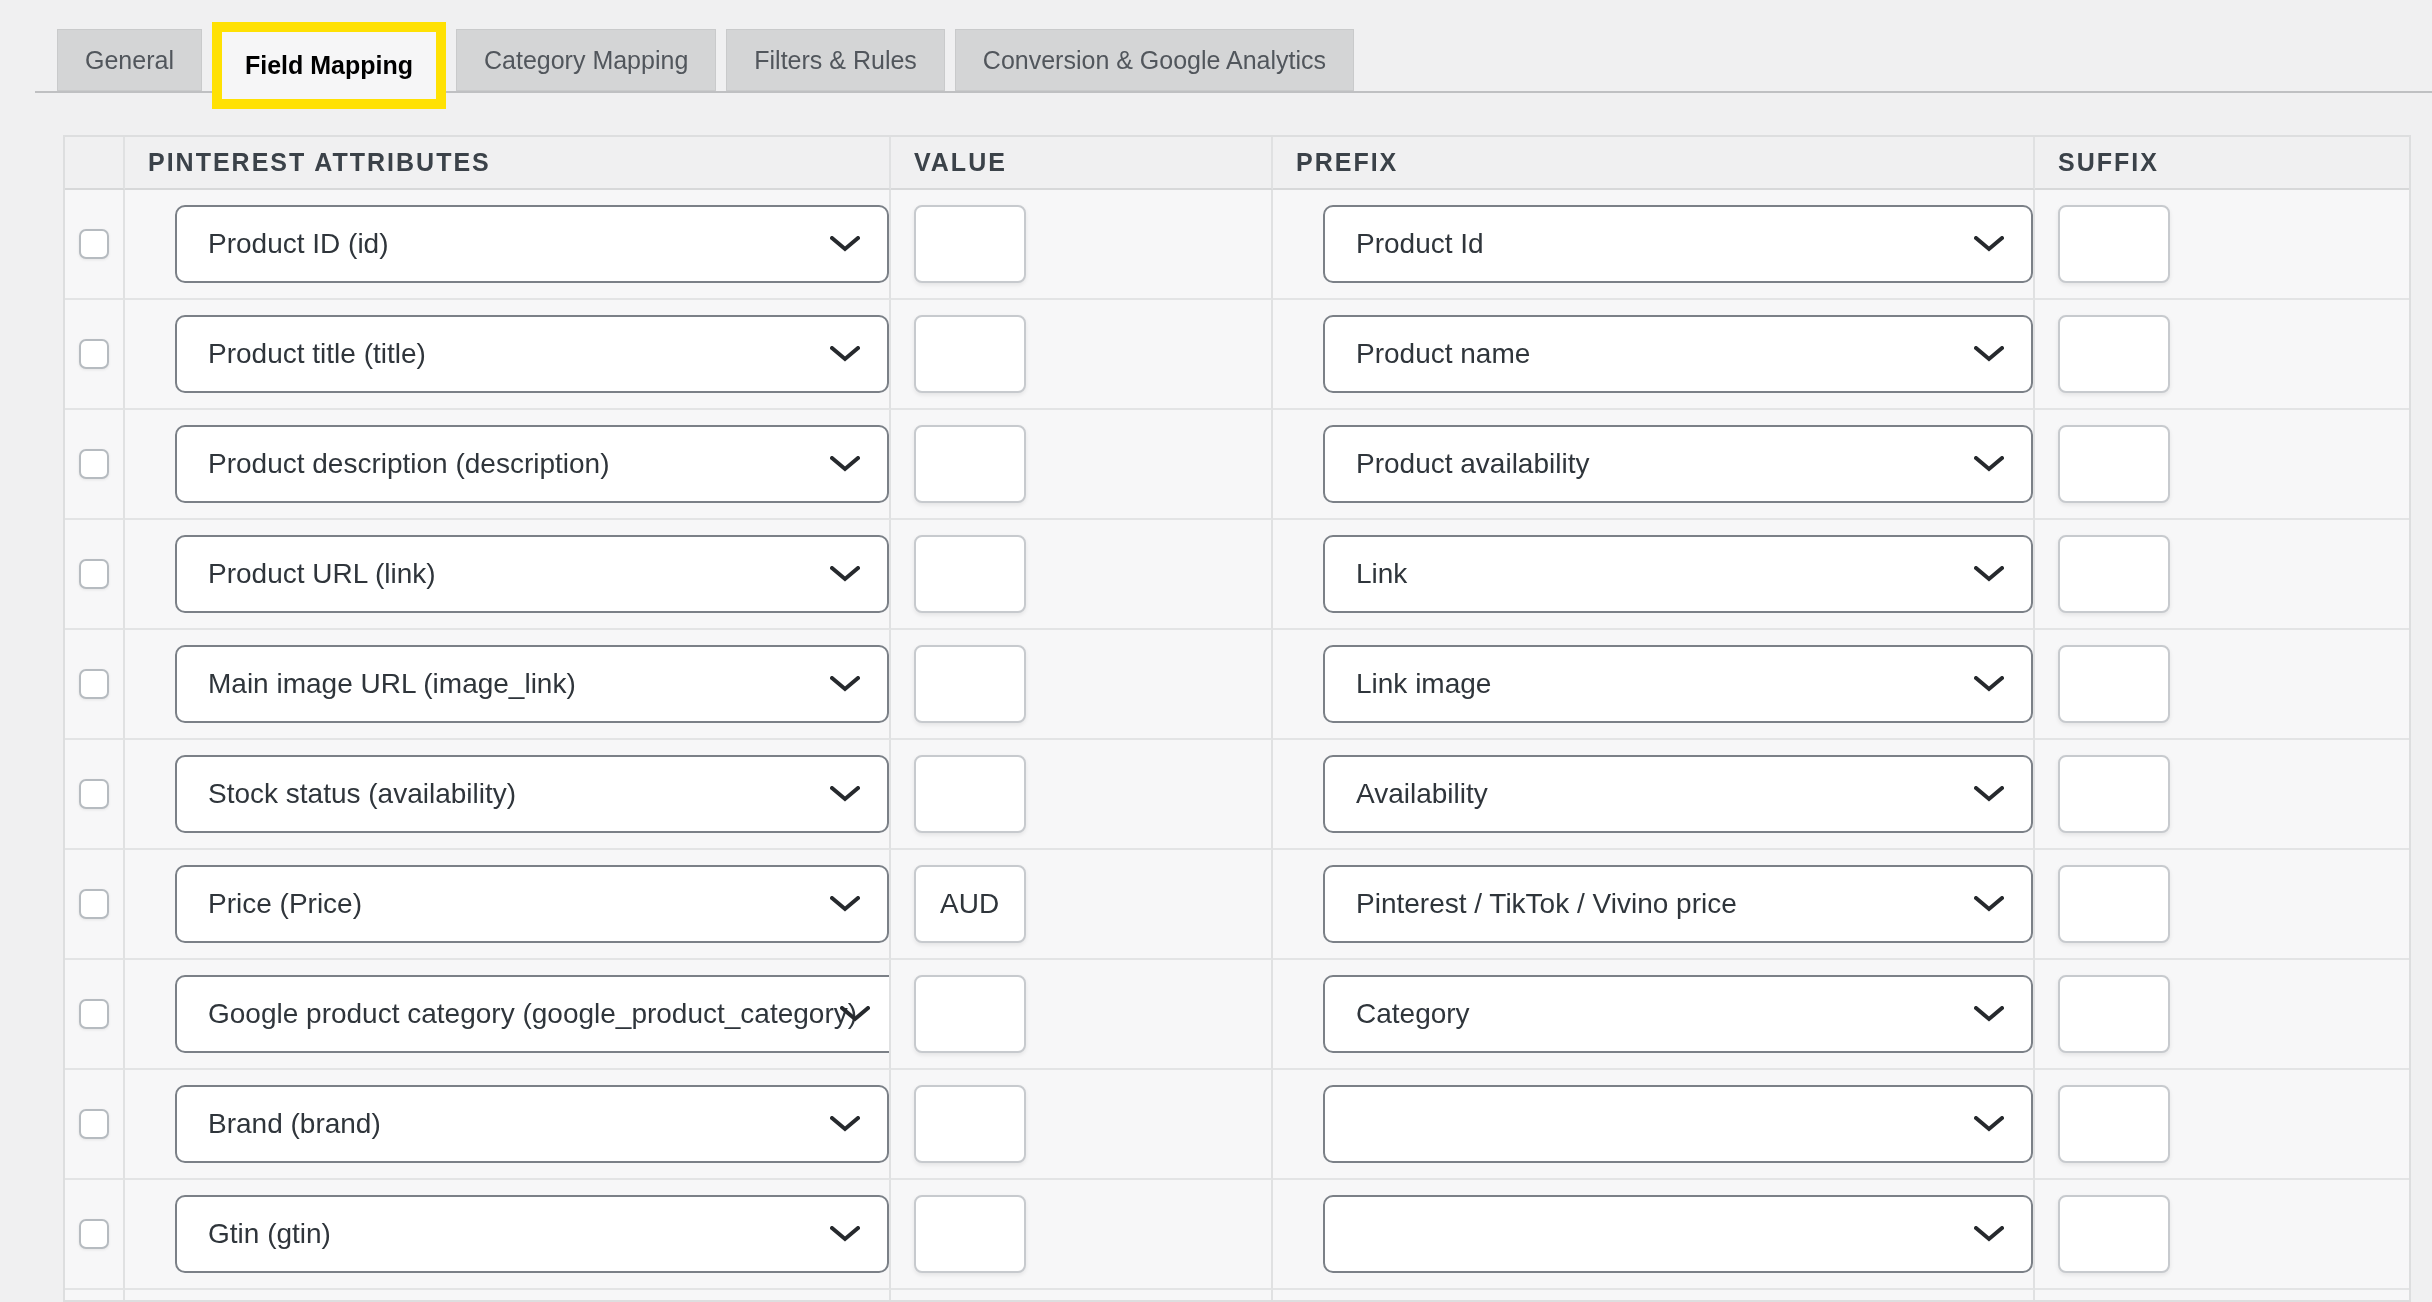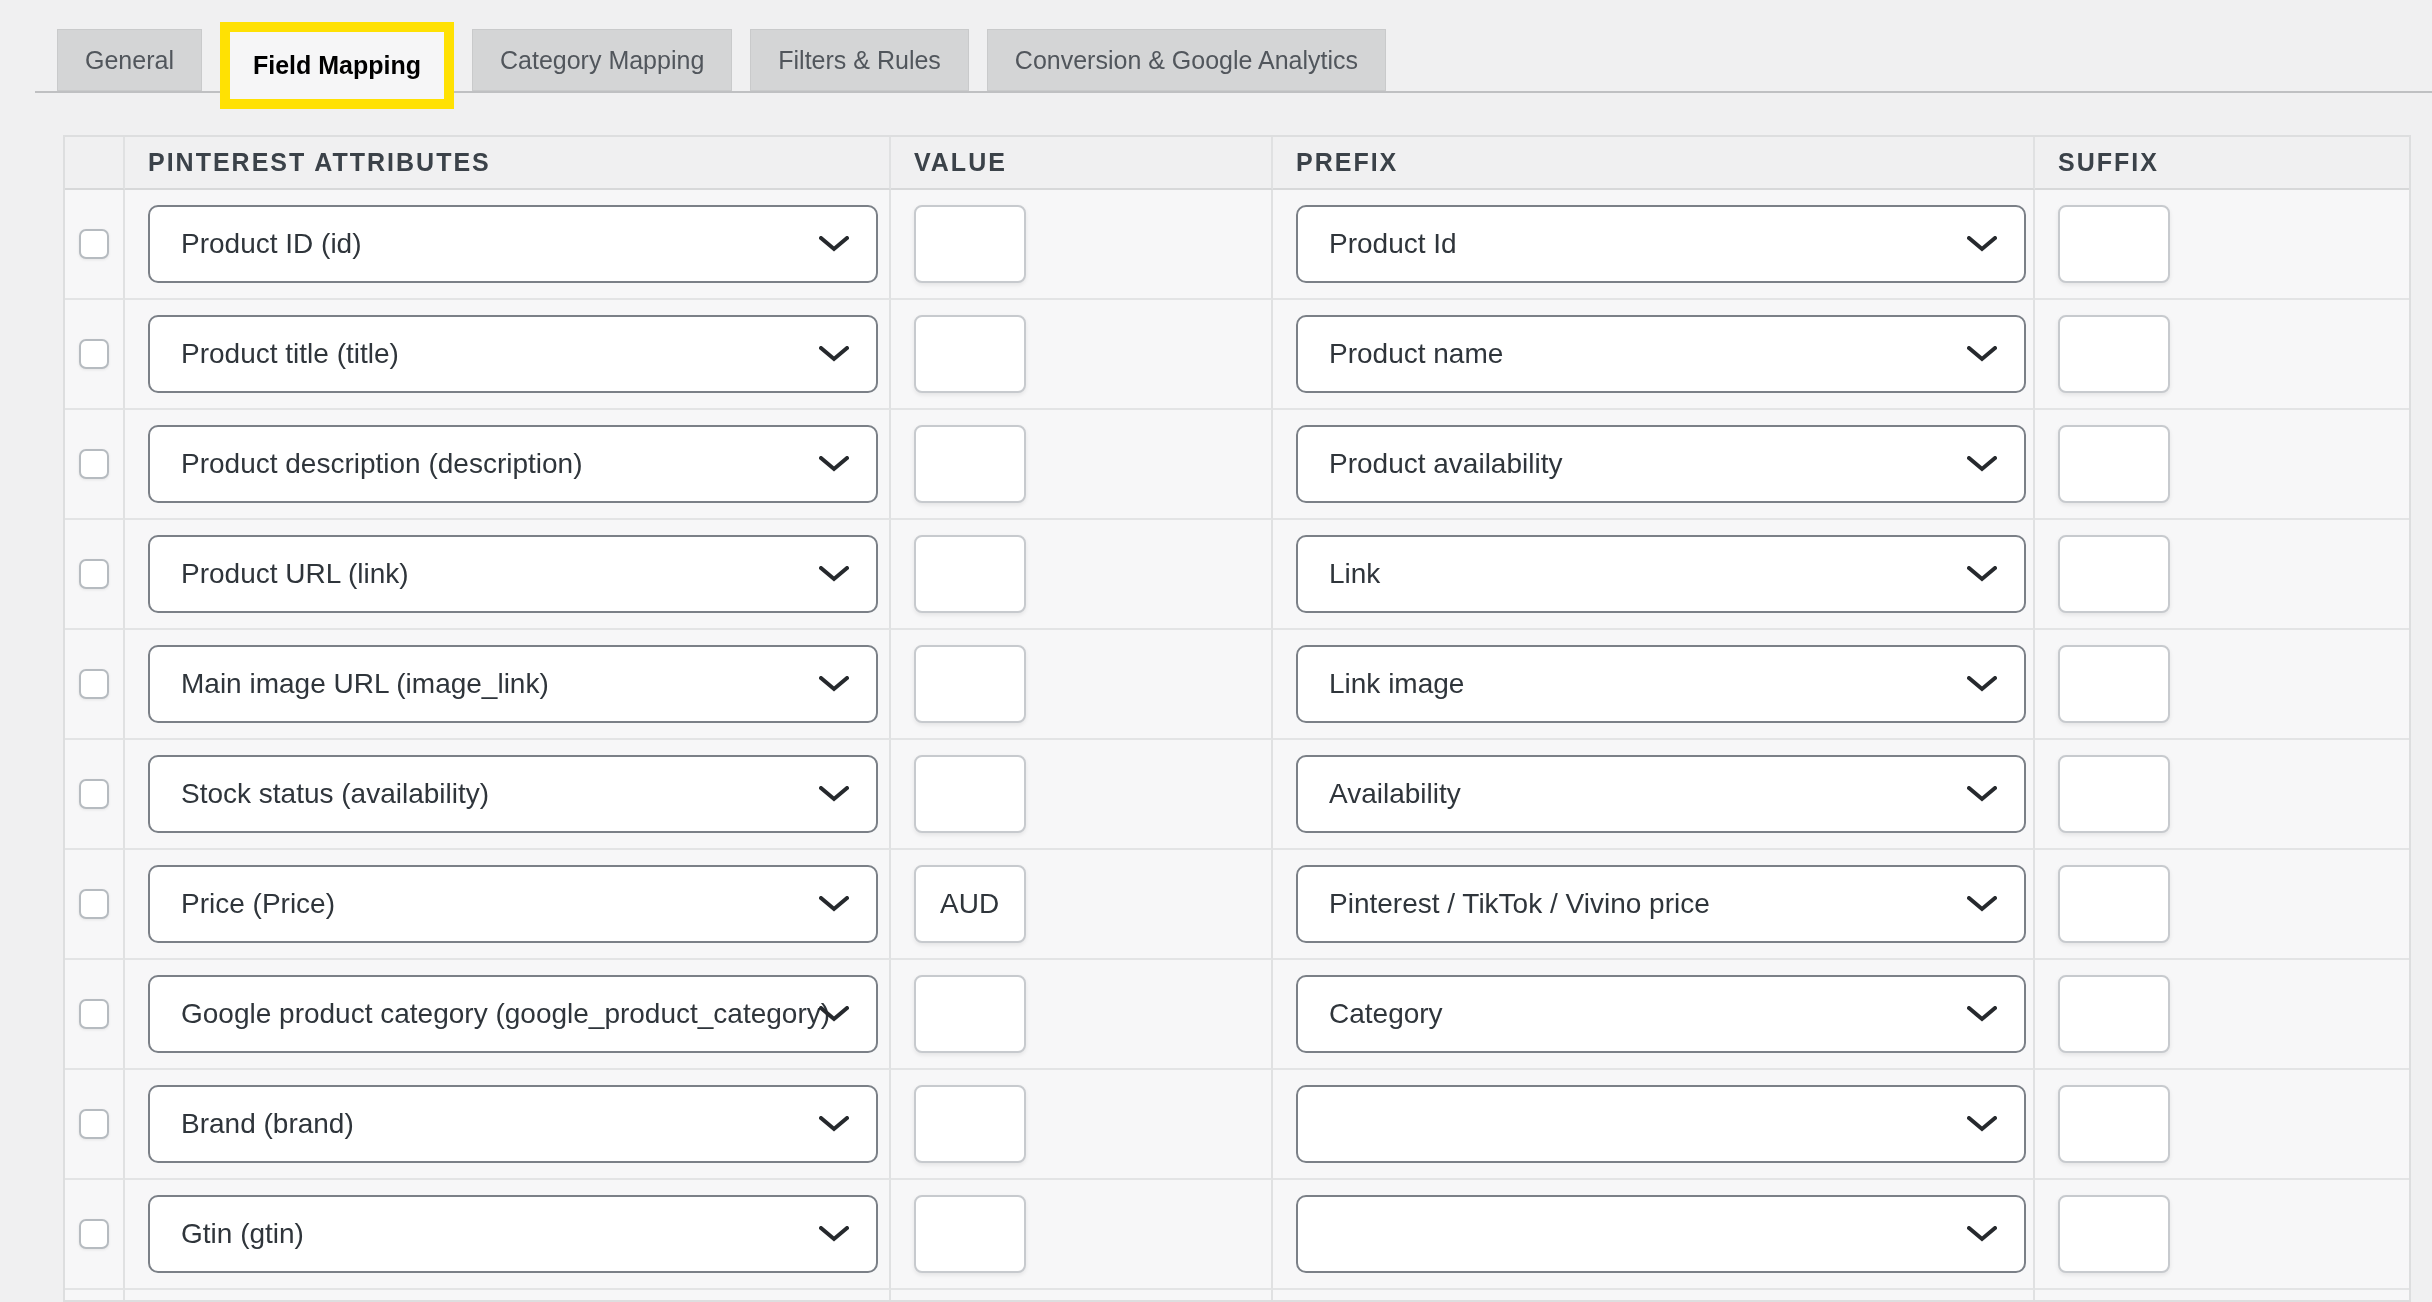--- a/index.html
+++ b/index.html
@@ -27,21 +27,21 @@
     background: #bfc0c2;
     z-index: 0;
   }
   .tabbar {
     position: absolute;
     left: 57px;
     top: 29px;
     height: 62px;
     display: flex;
     align-items: flex-start;
-    gap: 18px;
+    gap: 10px;
     z-index: 1;
   }
   .tab {
     height: 62px;
     display: flex;
     align-items: center;
     padding: 0 27px;
     background: #d4d5d6;
     border: 1px solid #c9cacb;
     box-sizing: border-box;
@@ -119,20 +119,21 @@
     background: #ffffff;
     border: 2px solid #7b8087;
     border-radius: 10px;
     display: flex;
     align-items: center;
     padding: 0 40px 0 31px;
     font-size: 28px;
     color: #2f353b;
     cursor: pointer;
     white-space: nowrap;
+    margin-left: 27px;
   }
   .fake-select .chev {
     position: absolute;
     right: 27px;
     top: 50%;
     margin-top: -8px;
     width: 30px;
     height: 16px;
   }
   .small-input {

